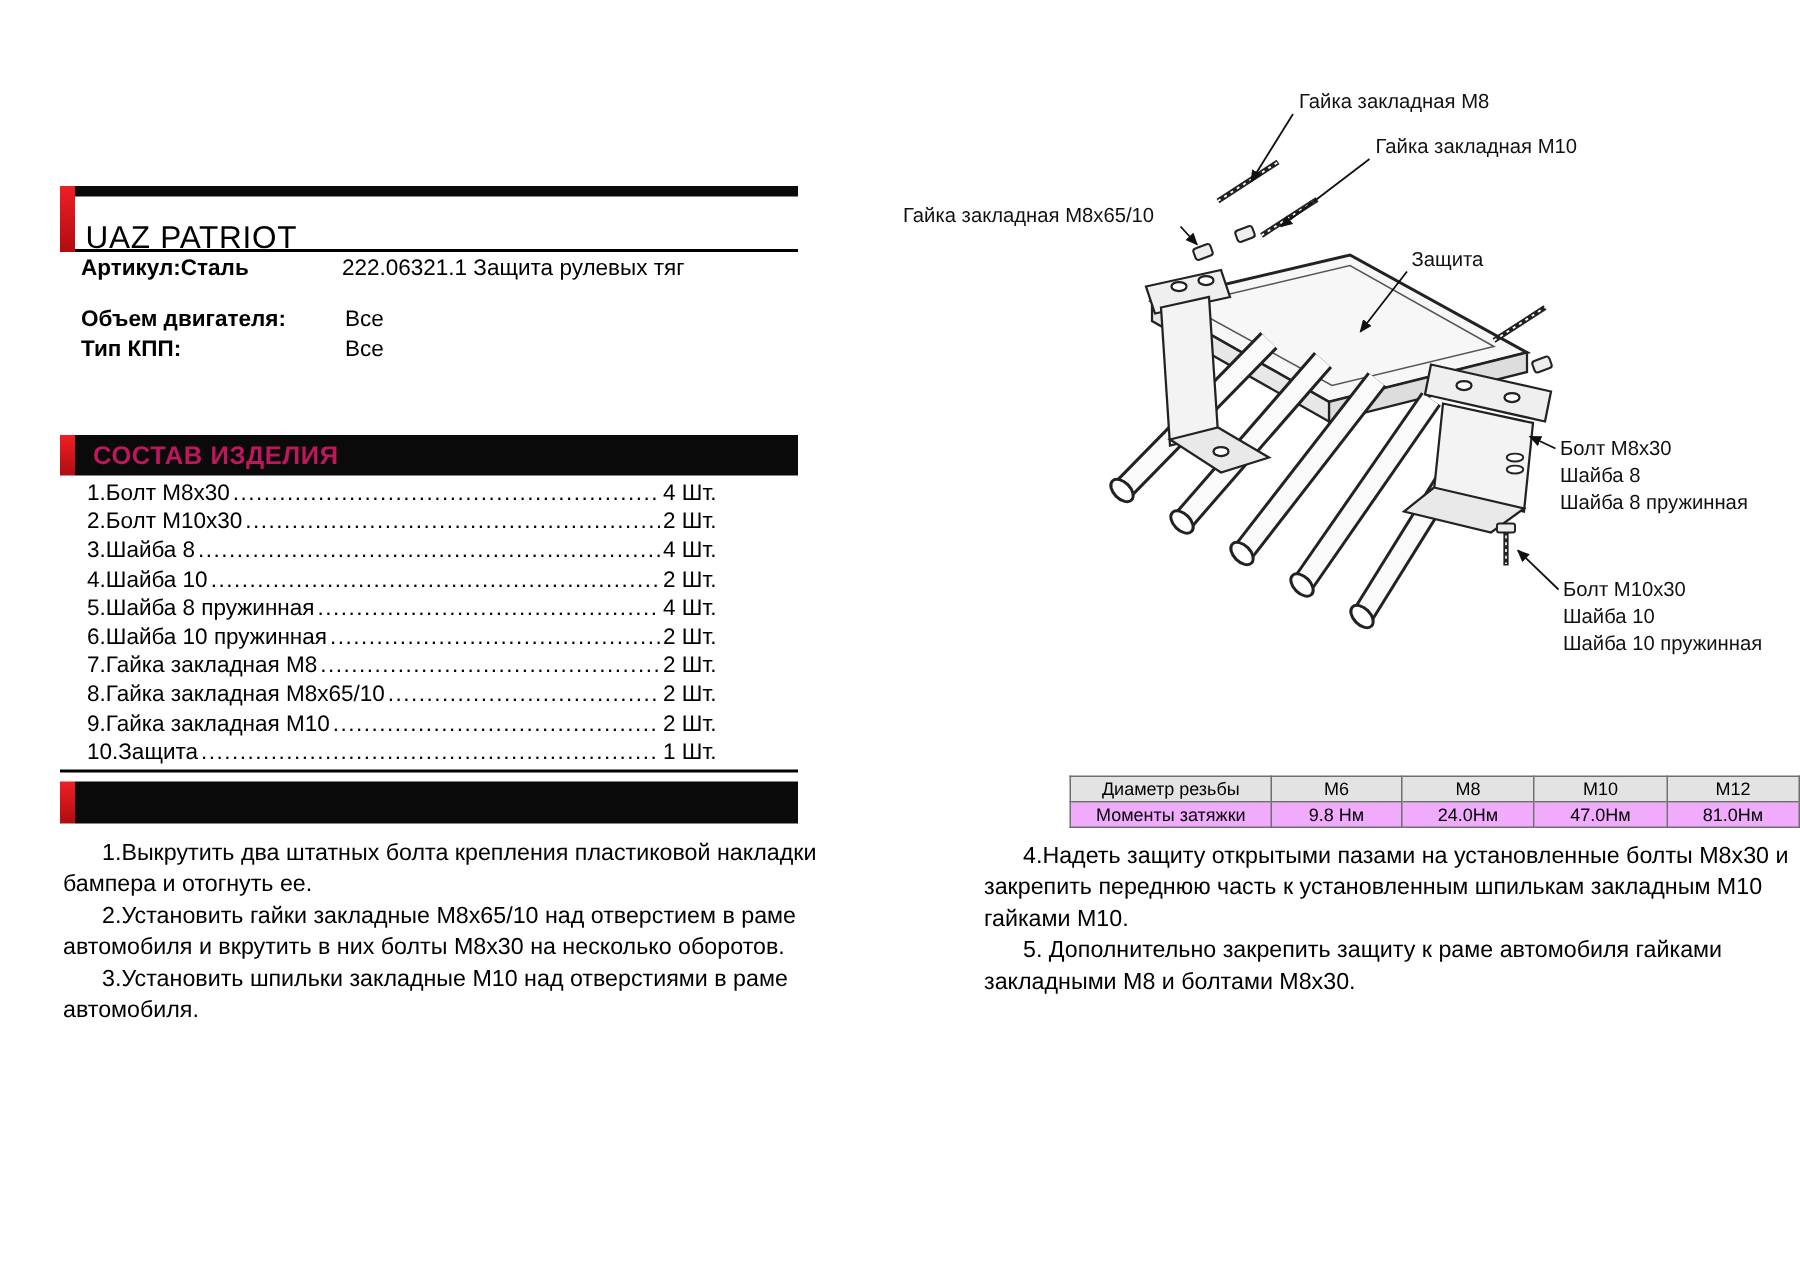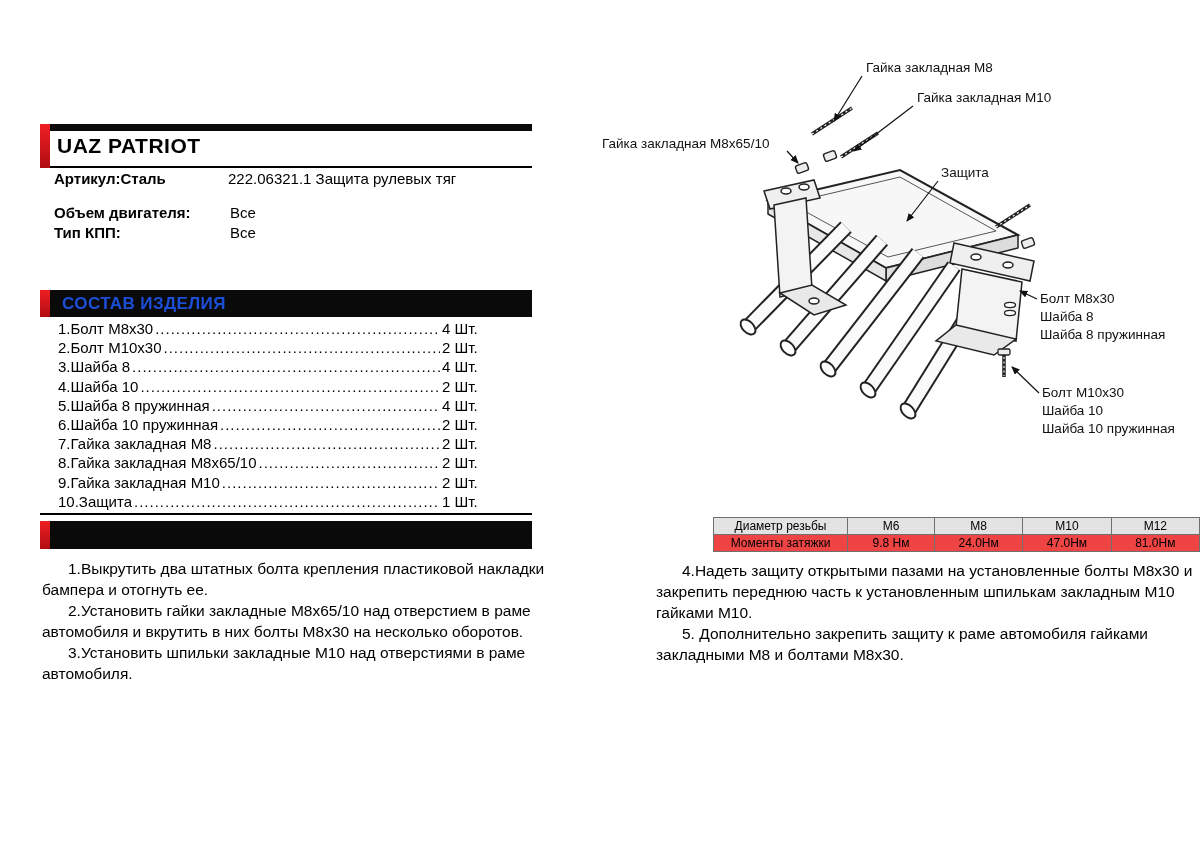--- a/index.html
+++ b/index.html
@@ -7,32 +7,32 @@
     position:relative; width:1200px; height:848px; background:#ffffff;
     font-family:"Liberation Sans", sans-serif; color:#000; overflow:hidden;
   }
 
   
   .hdr { position:absolute; left:40px; top:124px; width:492px; height:44px; }
   .red-strip { position:absolute; left:0; top:0; width:10px; height:100%;
     background:linear-gradient(180deg,#ef1f23,#b00d12); }
   .hdr-inner { position:absolute; left:10px; right:0; top:0; bottom:0; border-bottom:2px solid #000; }
   .topbar { height:7px; background:#0a0a0a; }
-  .brand { font-size:21px; font-weight:bold; letter-spacing:0.5px; padding:3px 0 0 7px; }
+  .brand { font-size:21px; font-weight:normal; letter-spacing:0.5px; padding:16px 0 0 7px; }
 
   .article { position:absolute; left:54px; top:170px; font-size:15px; }
   .lbl-b { font-weight:bold; display:inline-block; width:174px; }
 
   .specs { position:absolute; left:54px; top:203px; font-size:15px; line-height:20px; }
   .spec-label { font-weight:bold; display:inline-block; width:176px; }
 
   
   .bar { position:absolute; left:40px; width:492px; height:27px; }
   .bar .bar-black { position:absolute; left:10px; right:0; top:0; bottom:0; background:#0a0a0a; }
-  .bar .bar-text { position:absolute; left:22px; top:0; bottom:0; color:#1d4ed8; font-weight:bold;
+  .bar .bar-text { position:absolute; left:22px; top:0; bottom:0; color:#be185d; font-weight:bold;
     font-size:17px; line-height:27px; letter-spacing:0.4px; }
   #parts-bar { top:290px; }
   #instr-bar { top:521px; height:28px; }
   #instr-bar .bar-text { line-height:28px; }
 
   .parts-list { position:absolute; left:58px; top:320px; width:436px; font-size:15px; }
   .part-row { display:flex; align-items:baseline; height:19.2px; }
   .part-name { white-space:nowrap; }
   .dots { flex:1 1 auto; overflow:hidden; white-space:nowrap; margin:0 2px; }
   .dots::after { content:"........................................................................................"; letter-spacing:1px; }
@@ -42,21 +42,21 @@
 
   .instr-col { position:absolute; font-size:15.5px; line-height:21px; }
   #instr-left { left:42px; top:558px; width:558px; }
   #instr-right { left:656px; top:560px; width:540px; }
   .instr-col p { margin:0; text-indent:26px; }
 
   
   .torque { position:absolute; left:713px; top:517px; border-collapse:collapse; font-size:12px; }
   .torque td { border:1px solid #6f6f6f; text-align:center; height:16px; padding:0 4px; }
   .torque tr.hdr-row td { background:#e3e3e3; }
-  .torque tr.val-row td { background:#ef4444; }
+  .torque tr.val-row td { background:#f0abfc; }
   .torque td.c0 { width:130px; }
   .torque td.cn { width:82px; }
 
   
   .diagram { position:absolute; left:598px; top:5px; width:600px; height:505px; }
   .diagram text { font-family:"Liberation Sans", sans-serif; font-size:13.5px; fill:#111; }
   .lead { stroke:#111; stroke-width:1.2; fill:none; }
 </style>
 </head>
 <body>

